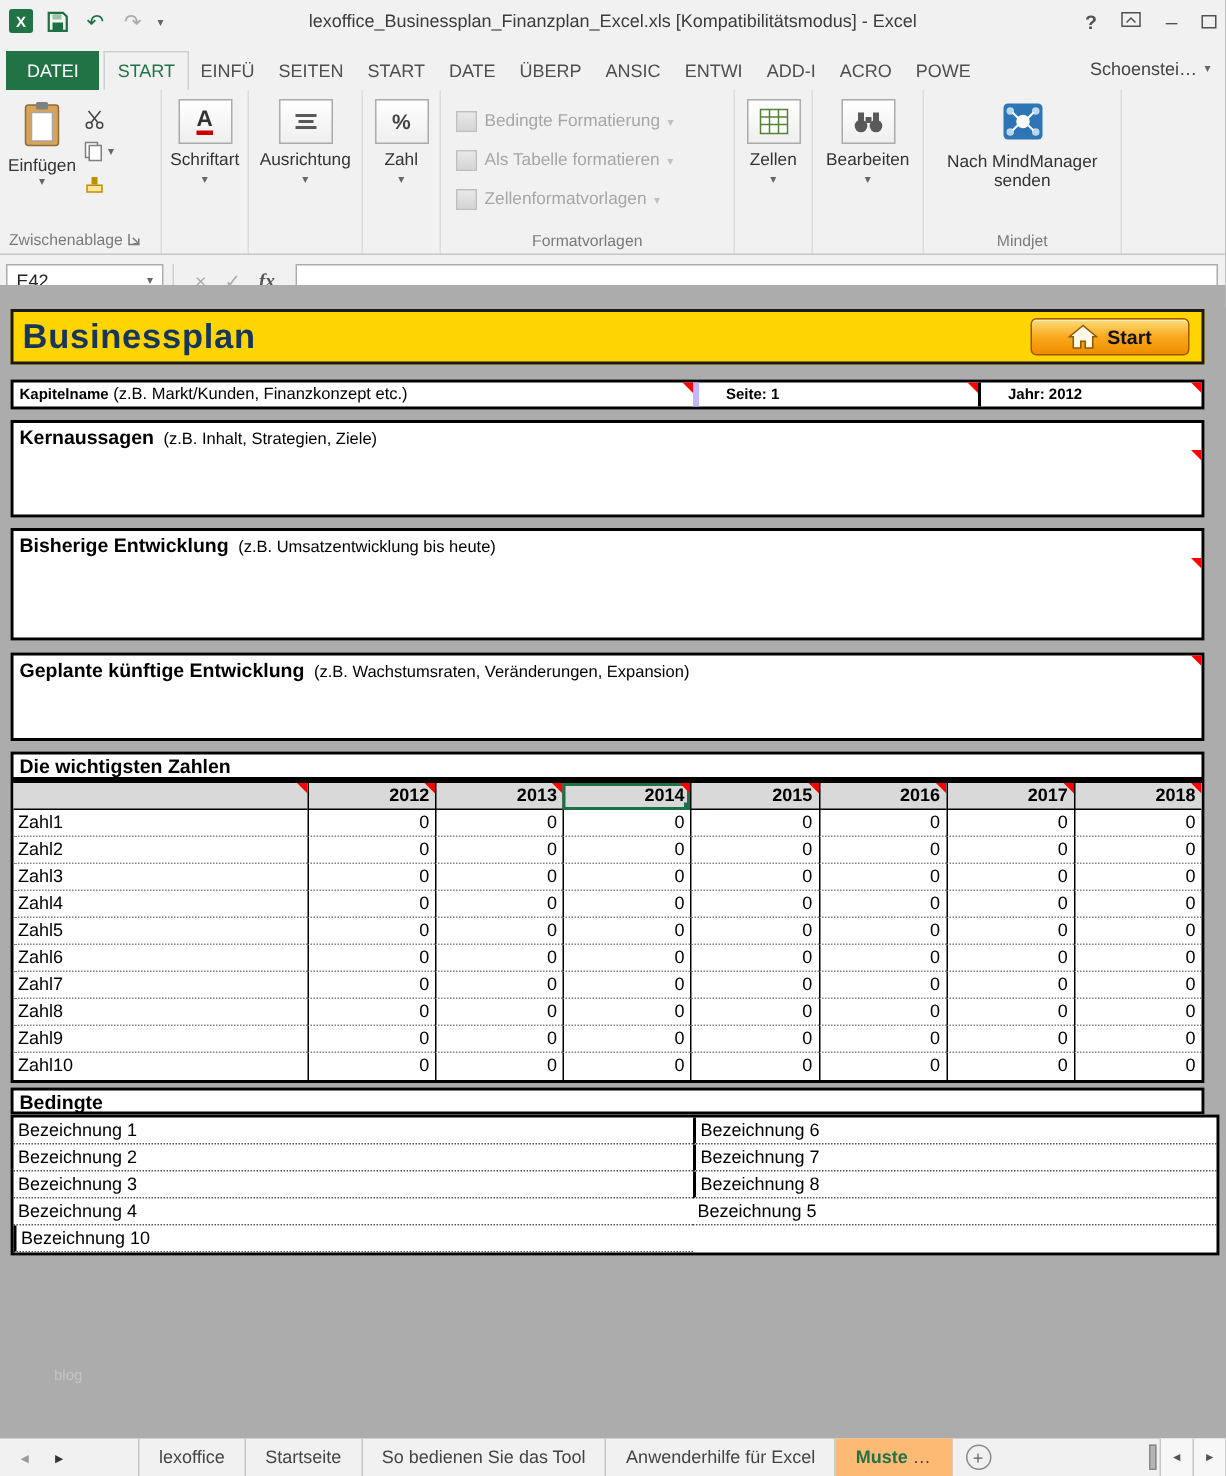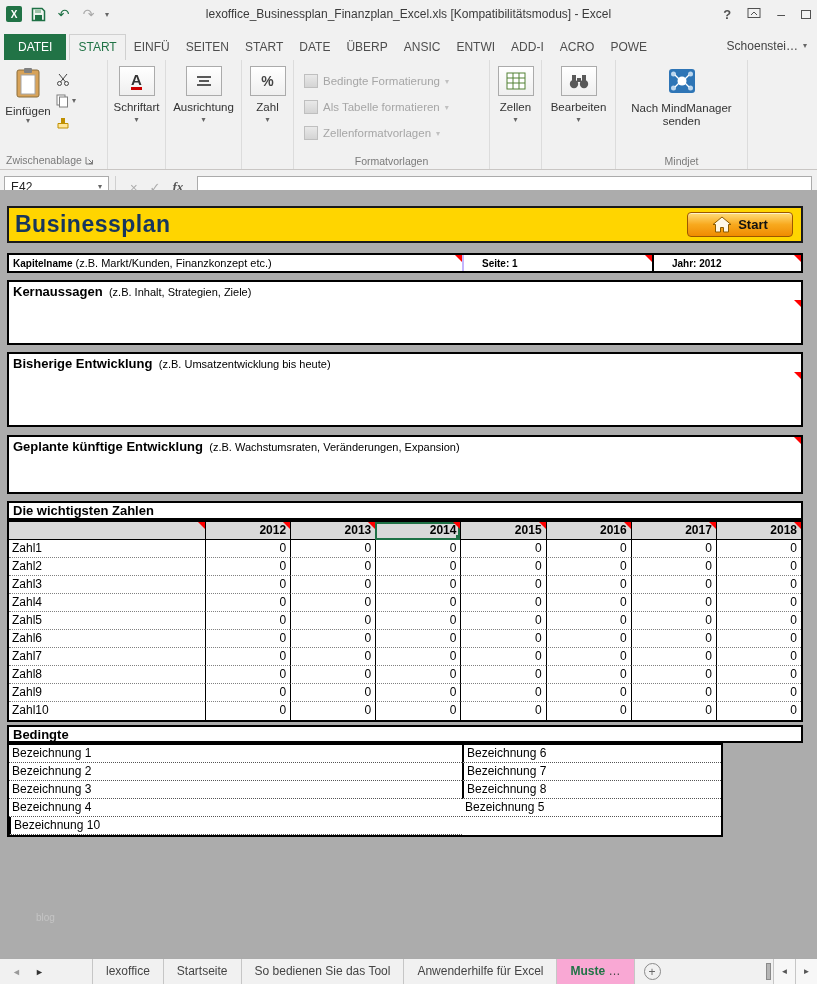--- a/index.html
+++ b/index.html
@@ -69,21 +69,21 @@
 .sheetarea{position:absolute;top:190px;left:0;width:100%;height:752px;background:#ACACAC}
 .sec{position:absolute;left:7px;width:796px;background:#FFF;border:2px solid #000}
 .banner{top:16px;height:37px;background:#FFD500;display:flex;align-items:center;border:2px solid #1a1a1a}
 .banner-title{font-size:23px;font-weight:bold;color:#17365D;padding-left:6px;letter-spacing:.5px}
 .startbtn{position:absolute;right:8px;top:4px;width:106px;height:25px;border:1px solid #9C5700;border-radius:4px;background:linear-gradient(#FFDD7A 0%,#F8A91E 50%,#F08C00 100%);box-shadow:inset 0 1px 0 rgba(255,255,255,.6);display:flex;align-items:center;justify-content:center;gap:6px;font-weight:bold;font-size:13px;color:#111;cursor:default}
 .kapitel{top:63px;height:20px;display:flex}
 .kcell{position:relative;height:100%;display:flex;align-items:center;padding-left:4px}
 .kcell b{font-size:10px}
 .kcell .small{font-size:11px;margin-left:3px}
 .c1{width:453px}
-.c2{width:190px;border-left:2px solid #c4b5fd;padding-left:18px}
+.c2{width:190px;border-left:4px solid #c4b5fd;padding-left:18px}
 .c3{flex:1;border-left:2px solid #000;padding-left:18px}
 .textsec .shead{padding:2px 4px}
 .textsec b{font-size:13px}
 .textsec .small{font-size:11px;margin-left:3px}
 .kern{top:90px;height:65px}
 .bis{top:162px;height:75px}
 .gep{top:245px;height:59px}
 .kern .tri,.bis .tri{top:18px}
 .tri{position:absolute;top:0;right:0;width:0;height:0;border-top:7px solid #F00;border-left:7px solid transparent}
 .ztitle{top:311px;height:19px;display:flex;align-items:center;padding-left:4px}
@@ -91,33 +91,33 @@
 .numtable{position:absolute;top:330px;left:7px;width:796px;background:#FFF;border:2px solid #000;display:grid;grid-template-columns:196px repeat(7,1fr)}
 .ncell{position:relative;height:18px;line-height:17px;font-size:12px;padding:0 4px 0 3px;overflow:hidden}
 .nhead{background:#D9D9D9;font-weight:bold;text-align:right;border-bottom:1px solid #000}
 .yearcol{border-left:1px solid #000}
 .nlabel{text-align:left;border-bottom:1px dotted #808080}
 .ndata{text-align:right;border-bottom:1px dotted #808080}
 .nb{border-bottom:none}
 .sel{outline:2px solid #1E7145;outline-offset:-2px}
 .sel::after{content:"";position:absolute;right:0;bottom:0;width:4px;height:4px;background:#1E7145}
 .atitle{top:535px;height:18px;display:flex;align-items:center;padding-left:4px}
-.antable{position:absolute;top:553px;left:7px;width:716px;background:#FFF;border:2px solid #000;display:grid;grid-template-columns:453px 1fr}
+.antable{position:absolute;top:553px;left:7px;width:806px;background:#FFF;border:2px solid #000;display:grid;grid-template-columns:453px 1fr}
 .acell{height:18px;line-height:17px;font-size:12px;padding-left:3px;border-bottom:1px dotted #555;overflow:hidden}
 .acell.rightcol{border-left:2px solid #000}
 .watermark{position:absolute;left:36px;top:722px;color:#C4C4C4;font-size:10px}
 
 
 .tabbar{position:absolute;bottom:0;left:0;width:100%;height:26px;background:#F1F1F1;border-top:1px solid #ABABAB;display:flex;align-items:center}
 .navarrows{display:flex;gap:14px;padding:0 12px;width:92px}
 .navarrows span{font-size:9px;color:#333}
 .navarrows .navdis{color:#9A9A9A}
 .stabs{display:flex;height:25px;border-left:1px solid #C6C6C6}
 .stab{padding:0 13px;line-height:25px;font-size:12px;color:#444;border-right:1px solid #C6C6C6;white-space:nowrap;cursor:default}
-.stab.active{background:#f9a8d4;color:#217346}
+.stab.active{background:#fdba74;color:#217346}
 .stab.active b{color:#217346;font-size:12px}
 .stab.active .suffix{color:#444;font-weight:normal}
 .newsheet{width:17px;height:17px;border-radius:50%;border:1px solid #8A8A8A;color:#666;display:flex;align-items:center;justify-content:center;font-size:12px;line-height:12px;margin-left:9px}
 .hscroll{margin-left:auto;display:flex;align-items:center;height:100%}
 .splitter{width:5px;height:17px;background:#B5B5B5;border:1px solid #8A8A8A;margin-right:2px}
 .scrollbtn{width:22px;height:100%;border-left:1px solid #C6C6C6;display:flex;align-items:center;justify-content:center;font-size:8px;color:#555;background:#F7F7F7}
 </style>
 </head>
 <body>
 

